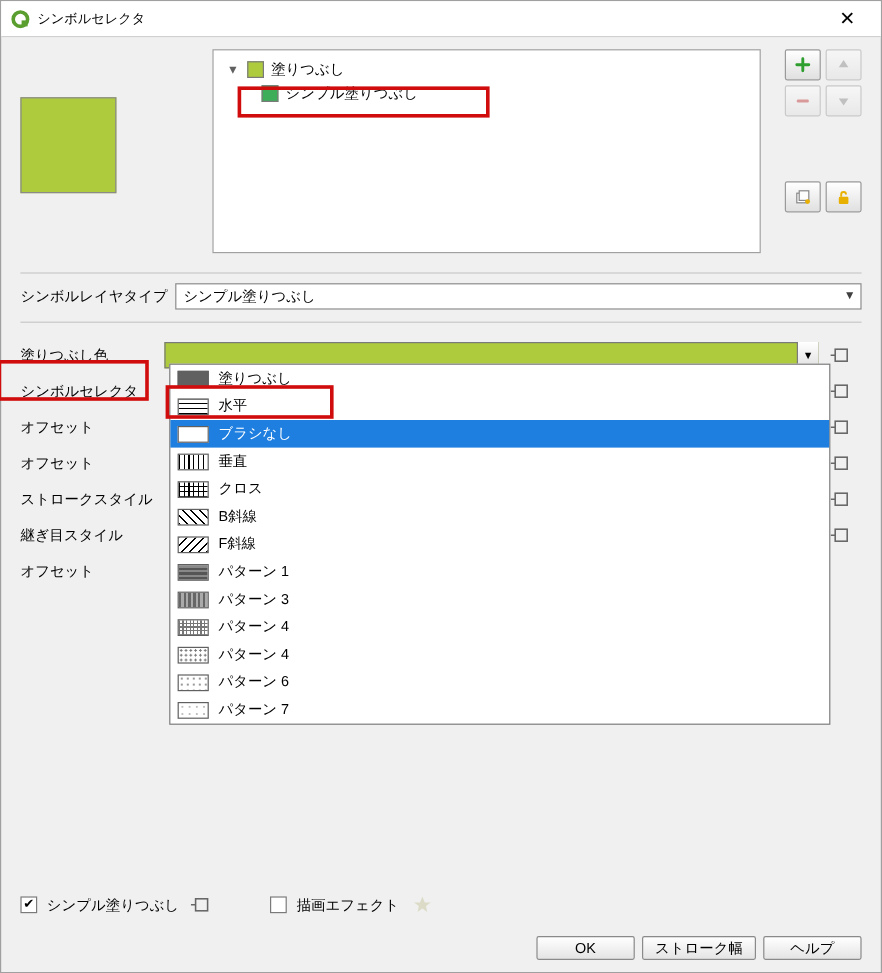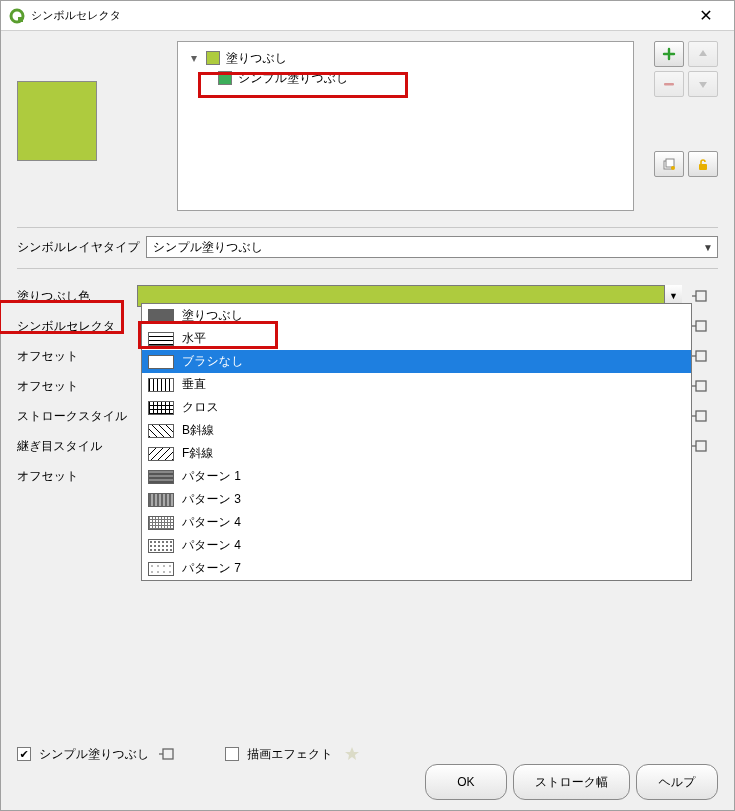--- a/index.html
+++ b/index.html
@@ -44,21 +44,21 @@
   .dl-item.selected { background:#1e7fe0; color:#fff;}
   .dl-swatch { width:26px; height:14px; border:1px solid #606060; margin-right:8px; background:#fff; background-size:cover;}
 
   .hl-red { border:3px solid #d10c0c; position:absolute; pointer-events:none; z-index:20;}
 
   .bottom-bar { position:absolute; left:0; right:0; bottom:42px; padding:4px 16px; display:flex; align-items:center; gap:8px;}
   .chk { width:14px; height:14px; border:1px solid #7a7a7a; background:#fff; display:inline-flex; align-items:center; justify-content:center; font-size:11px; line-height:1;}
   .small-icon { width:22px; height:20px; display:inline-flex; align-items:center; justify-content:center;}
 
   .button-row { position:absolute; right:16px; bottom:10px; display:flex; gap:6px;}
-  .push-btn { min-width:82px; height:36px; background:linear-gradient(#fff,#e4e4e4); border:1px solid #8a8a8a; border-radius:12px; cursor:pointer; padding:0 21px;}
+  .push-btn { min-width:82px; height:20px; background:linear-gradient(#fff,#e4e4e4); border:1px solid #8a8a8a; border-radius:2px; cursor:pointer; padding:0 10px;}
 
   
   .pat-solid { background:#606060;}
   .pat-none { background:#fff;}
   .pat-horiz { background:repeating-linear-gradient(0deg,#000 0 1px,transparent 1px 4px);}
   .pat-vert  { background:repeating-linear-gradient(90deg,#000 0 1px,transparent 1px 4px);}
   .pat-cross { background:repeating-linear-gradient(0deg,#000 0 1px,transparent 1px 4px),repeating-linear-gradient(90deg,#000 0 1px,transparent 1px 4px);}
   .pat-bdiag { background:repeating-linear-gradient(45deg,#000 0 1px,transparent 1px 5px);}
   .pat-fdiag { background:repeating-linear-gradient(-45deg,#000 0 1px,transparent 1px 5px);}
   .pat-xdiag { background:repeating-linear-gradient(45deg,#000 0 1px,transparent 1px 5px),repeating-linear-gradient(-45deg,#000 0 1px,transparent 1px 5px);}
@@ -289,20 +289,24 @@
         </div>
         <div class="dl-item">
           <span class="dl-swatch pat-d4"></span>
           <span>パターン 4</span>
         </div>
         <div class="dl-item">
           <span class="dl-swatch pat-d5"></span>
           <span>パターン 4</span>
         </div>
         <div class="dl-item">
+          <span class="dl-swatch pat-d6"></span>
+          <span>パターン 6</span>
+        </div>
+        <div class="dl-item">
           <span class="dl-swatch pat-d7"></span>
           <span>パターン 7</span>
         </div>
       </div>
 
     <div class="hl-red" style="left:-3px; top:27px; width:126px; height:34px;"></div>
 
     <div class="hl-red" style="left:137px; top:48px; width:140px; height:28px;"></div>
   </div>
 

